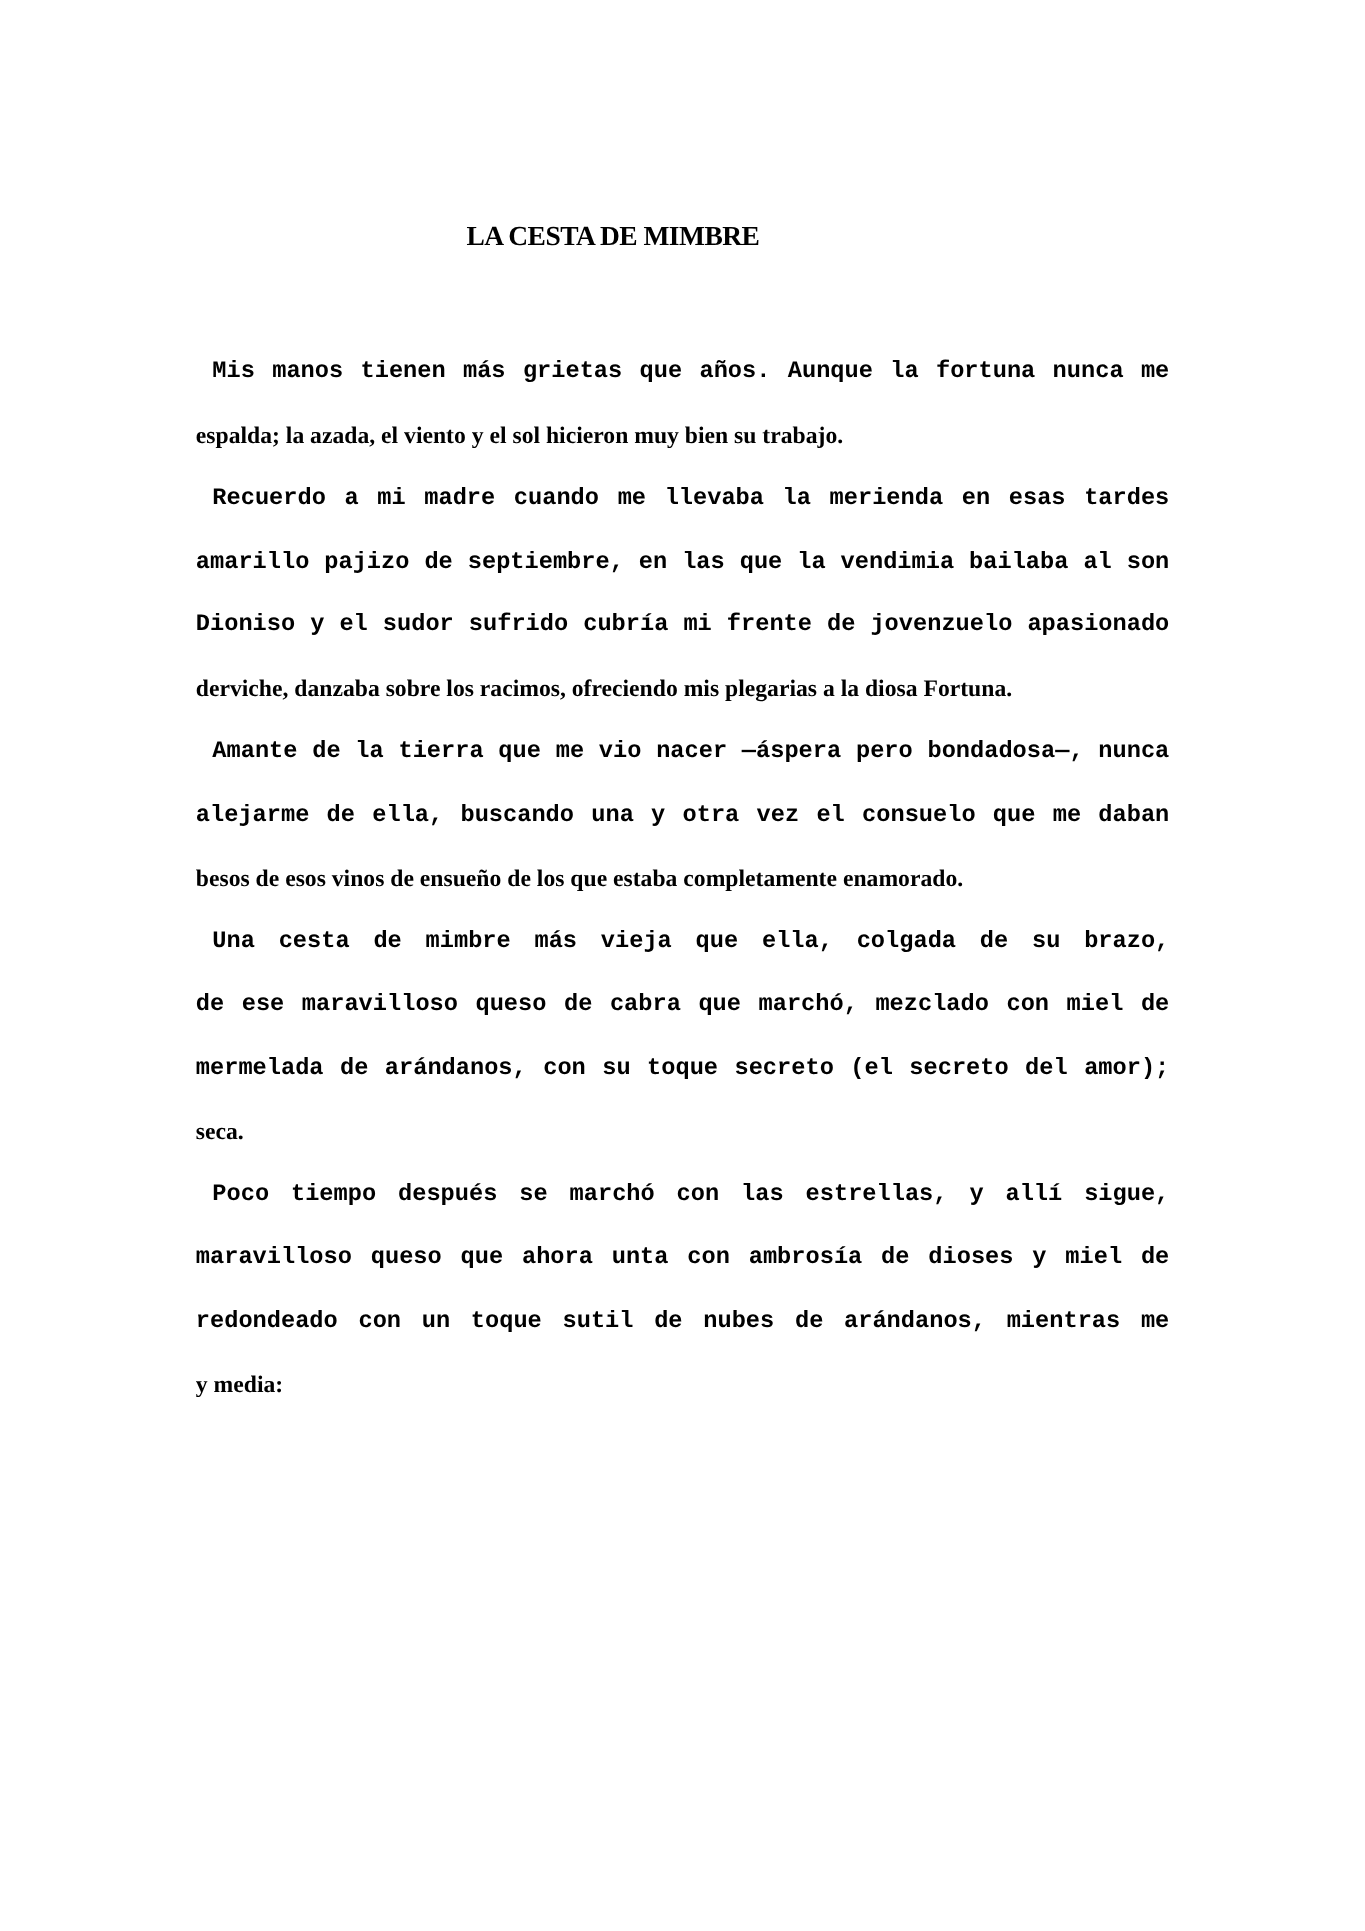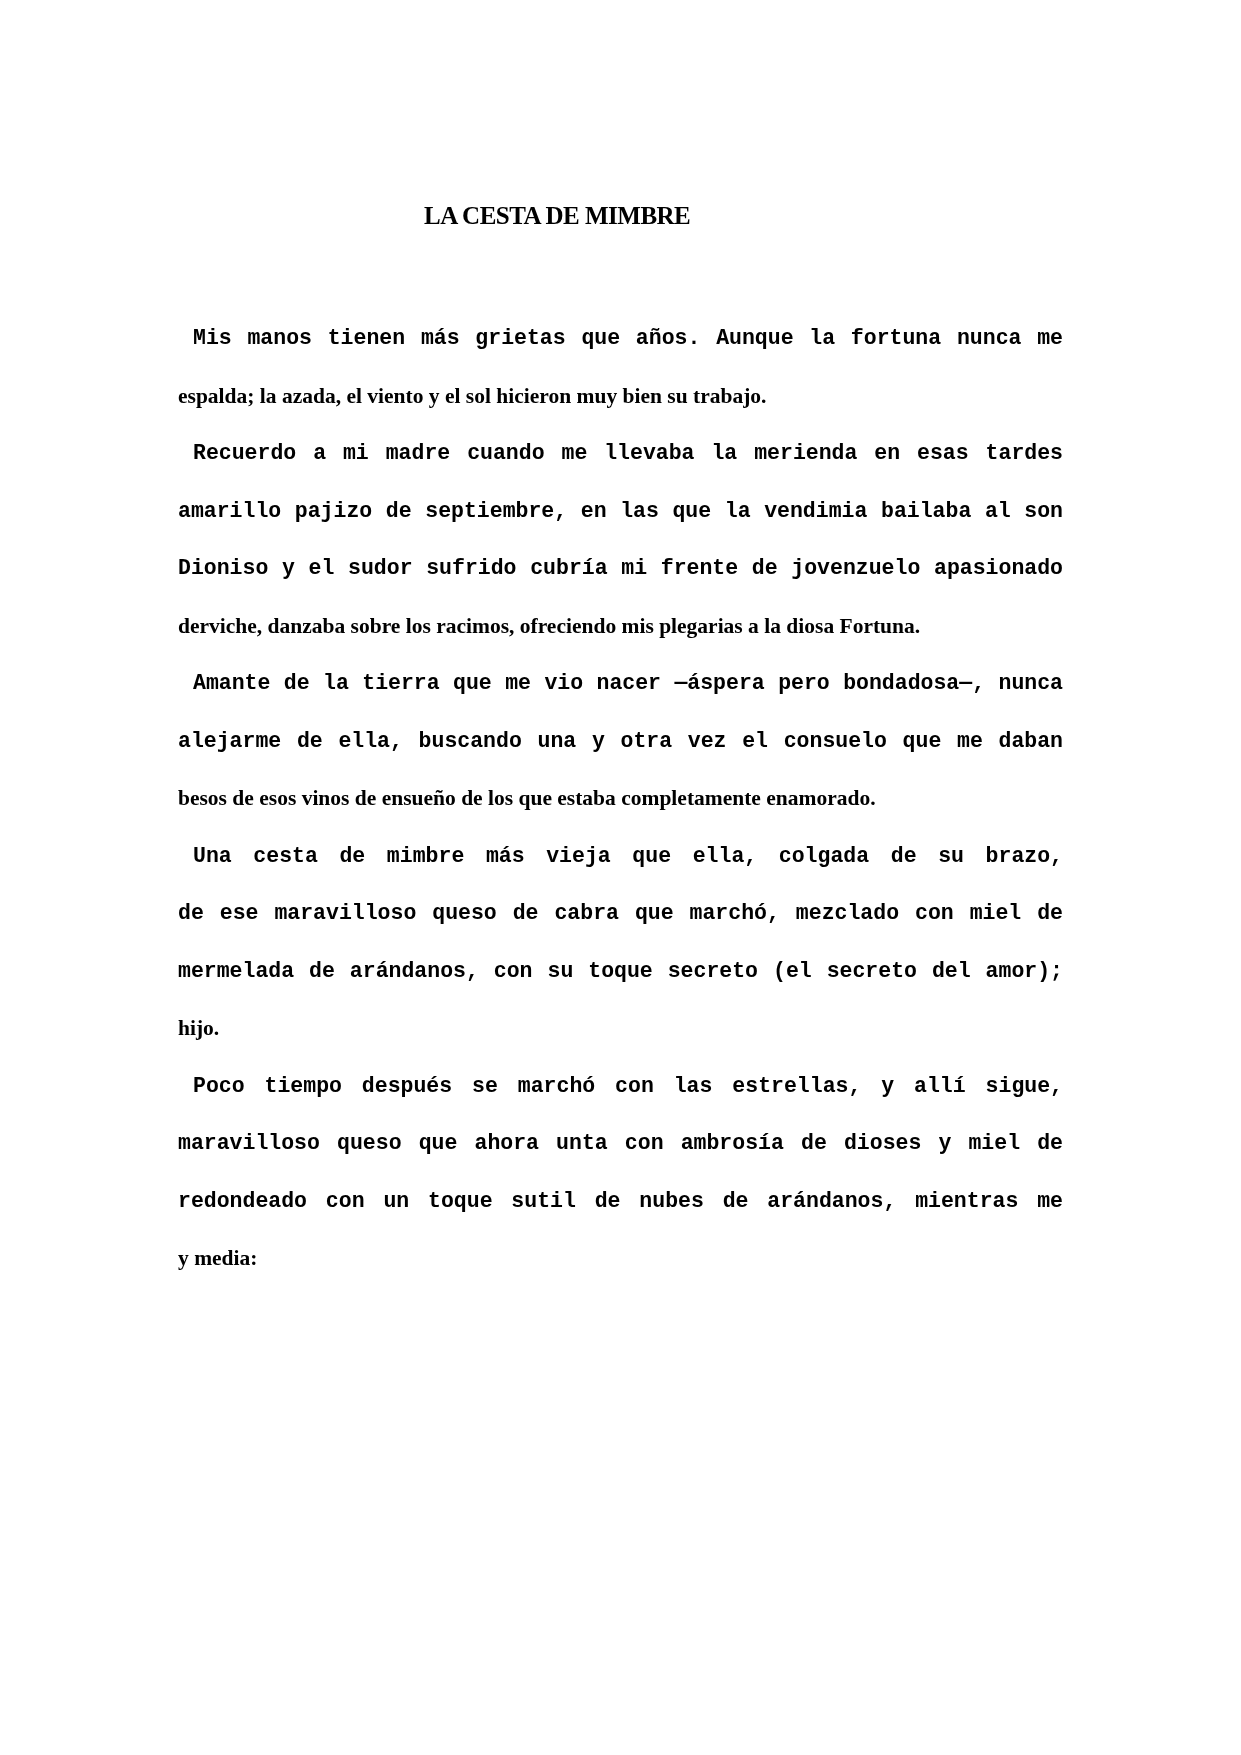--- a/index.html
+++ b/index.html
@@ -73,21 +73,21 @@
       </div>
       <div class="para">
         <div class="line justified indent">Amante de la tierra que me vio nacer —áspera pero bondadosa—, nunca quise</div>
         <div class="line justified">alejarme de ella, buscando una y otra vez el consuelo que me daban sus cepas y los</div>
         <div class="line">besos de esos vinos de ensueño de los que estaba completamente enamorado.</div>
       </div>
       <div class="para">
         <div class="line justified indent">Una cesta de mimbre más vieja que ella, colgada de su brazo, cargaba con un trozo</div>
         <div class="line justified">de ese maravilloso queso de cabra que marchó, mezclado con miel de encina y</div>
         <div class="line justified">mermelada de arándanos, con su toque secreto (el secreto del amor); media frasca</div>
-        <div class="line">hijo.</div>
+        <div class="line">seca.</div>
       </div>
       <div class="para">
         <div class="line justified indent">Poco tiempo después se marchó con las estrellas, y allí sigue, bondadosa ese</div>
         <div class="line justified">maravilloso queso que ahora unta con ambrosía de dioses y miel de esperanza,</div>
         <div class="line justified">redondeado con un toque sutil de nubes de arándanos, mientras me mira con amor</div>
         <div class="line">y media:</div>
       </div>
       <div class="blank-line"></div>
     </div>
 </div>

